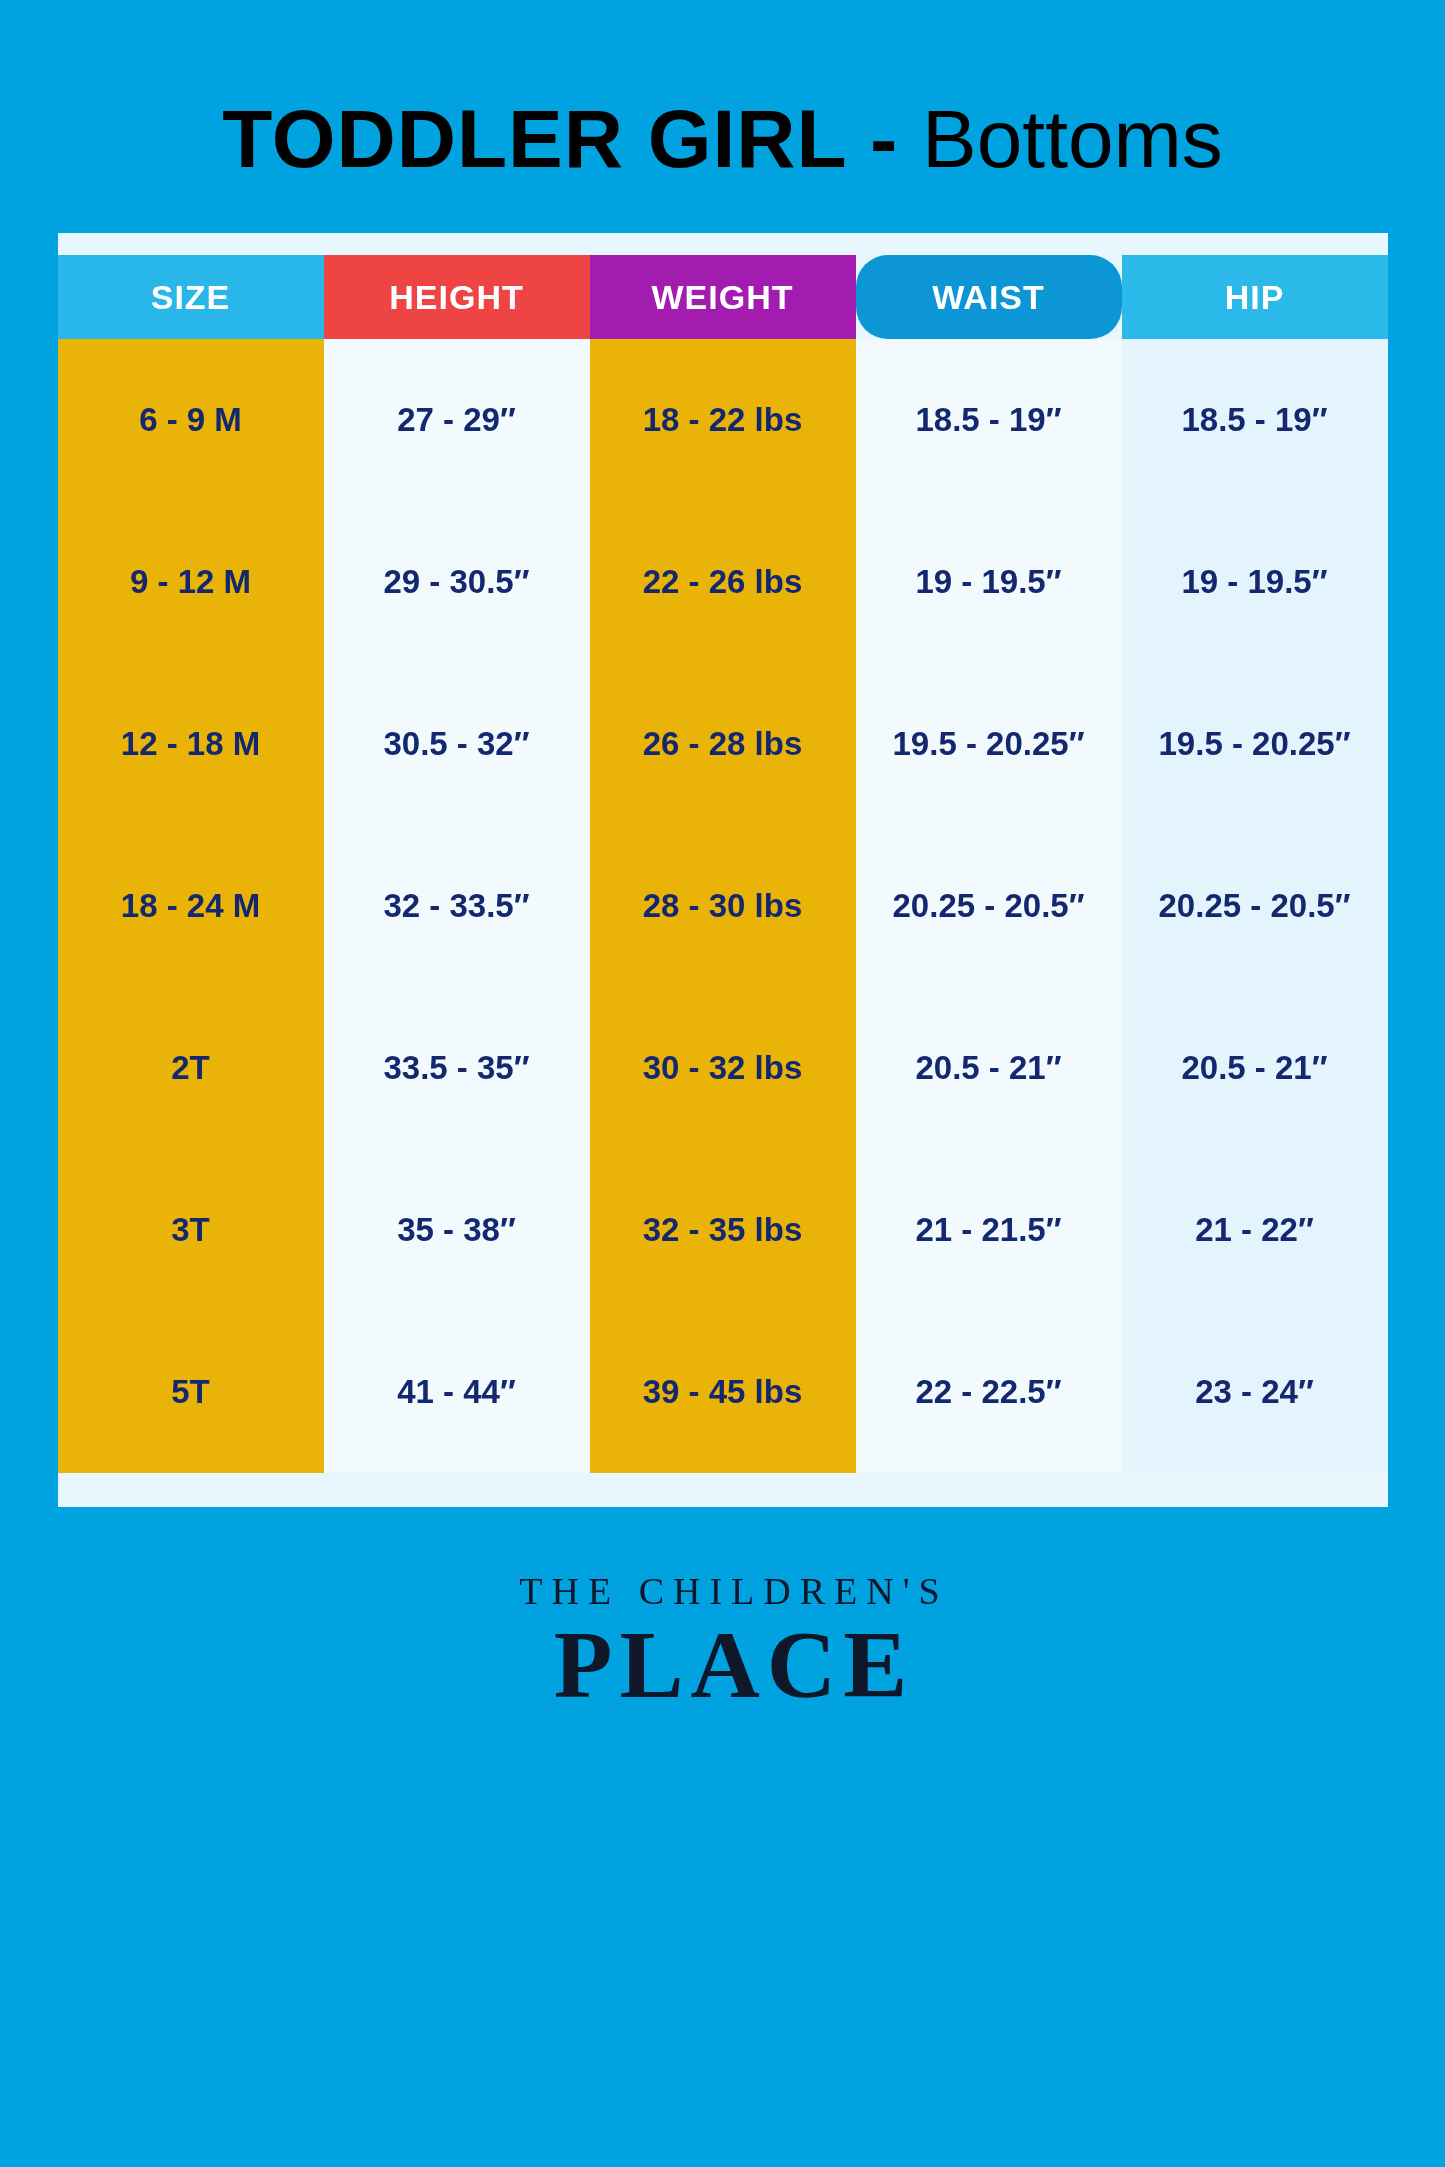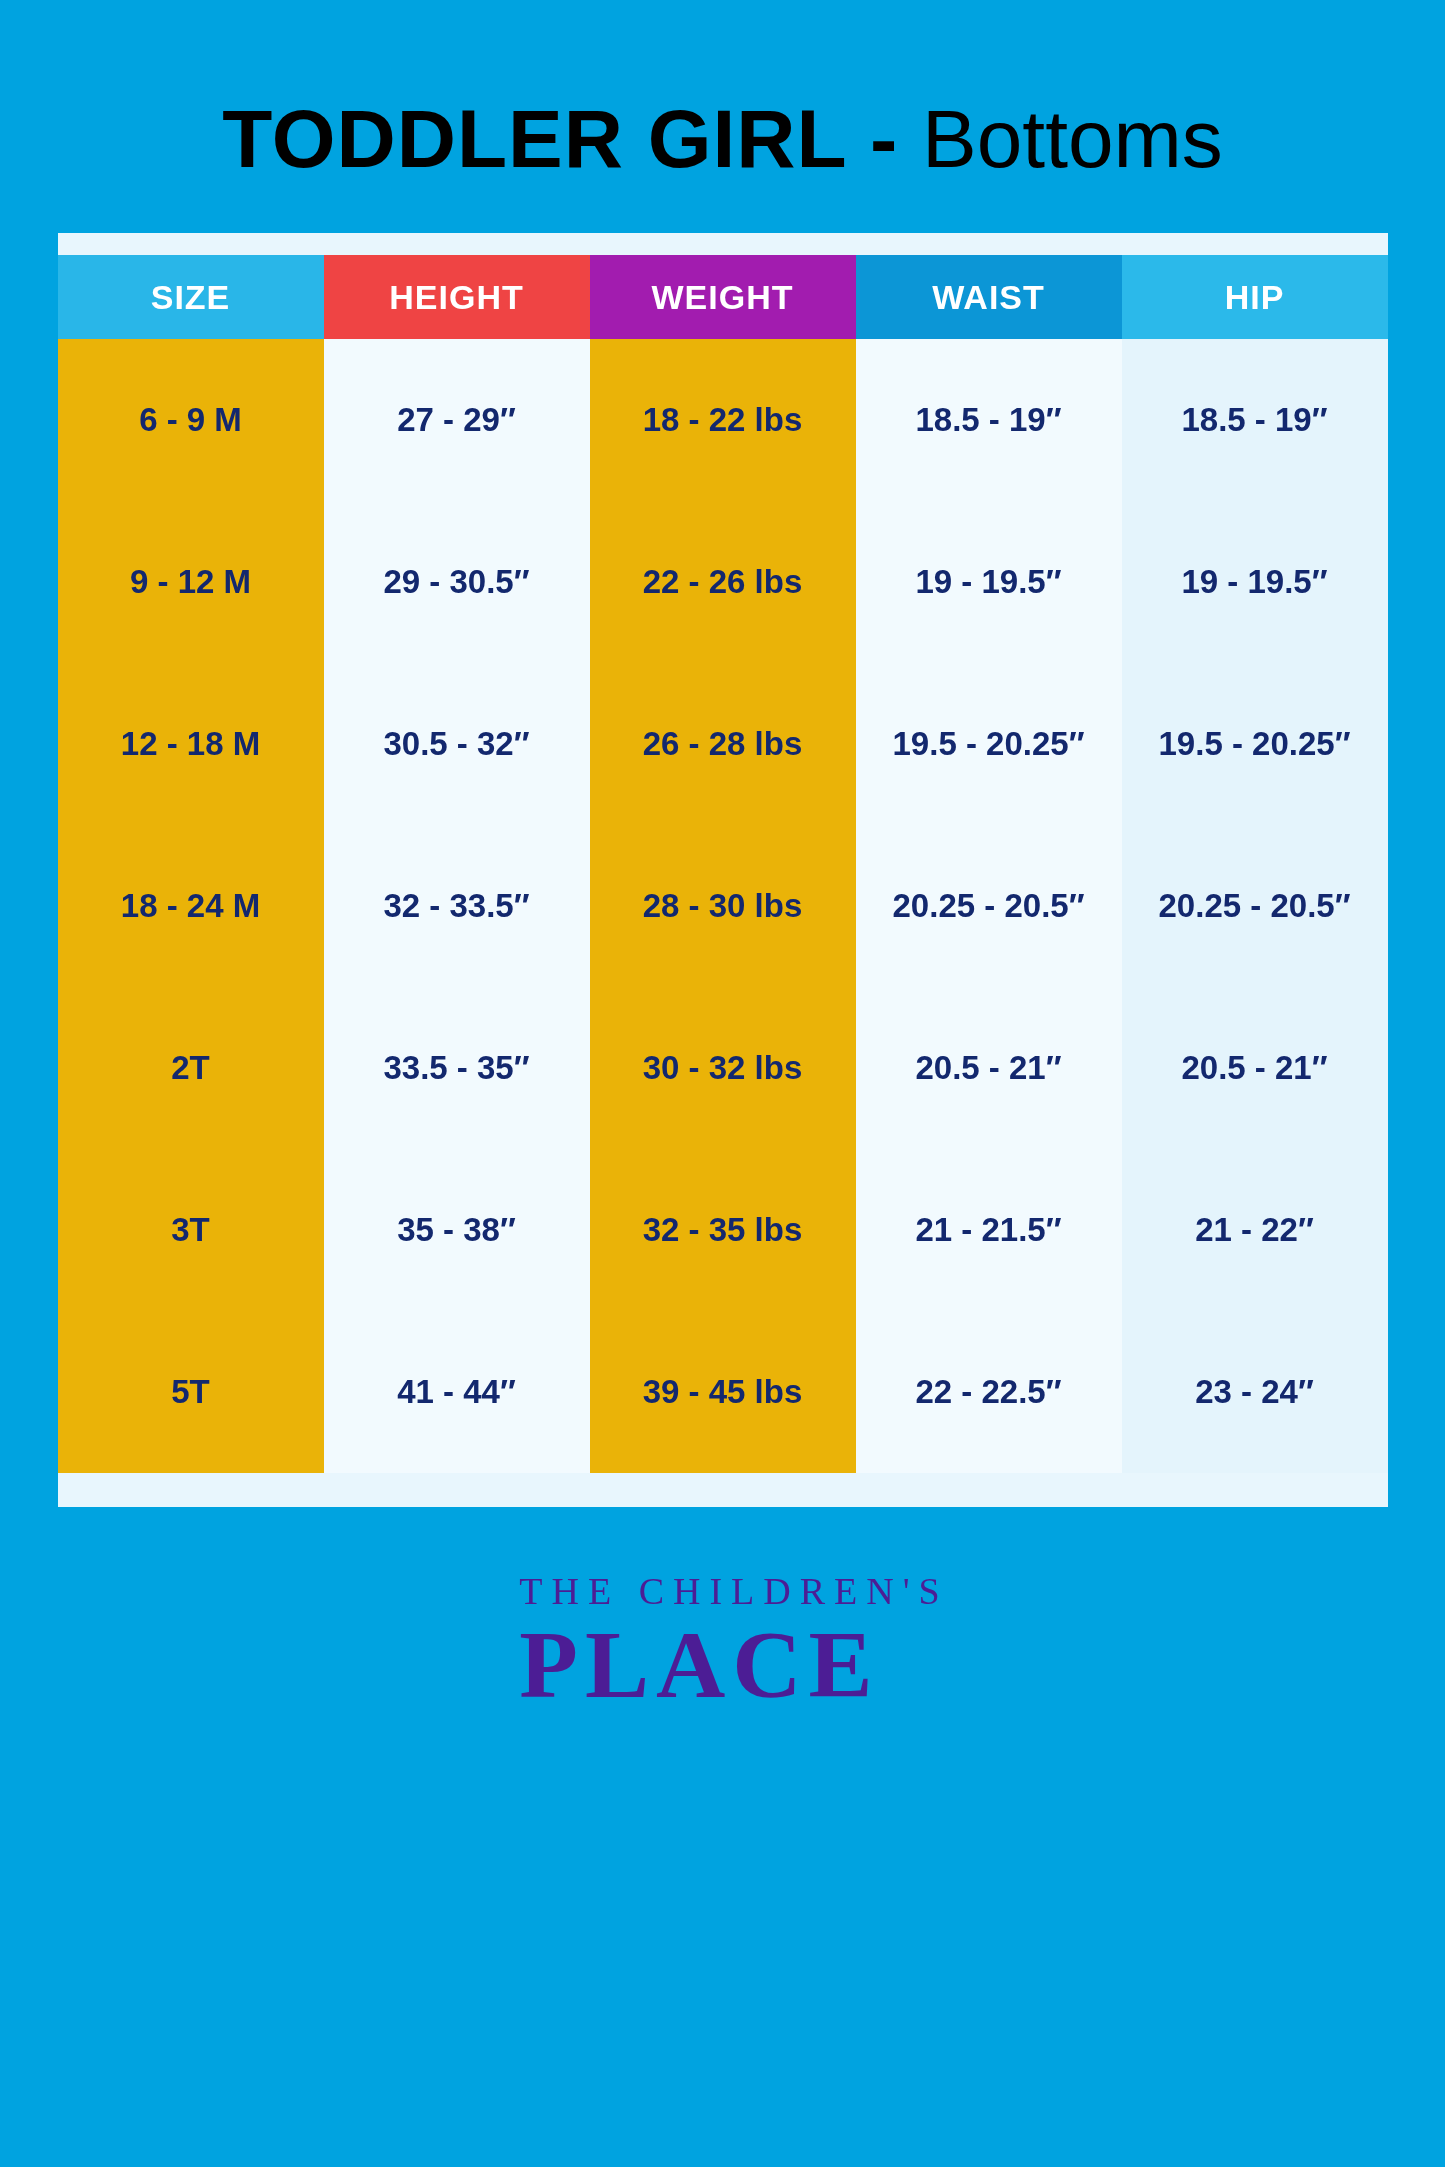--- a/index.html
+++ b/index.html
@@ -65,21 +65,21 @@
     letter-spacing: 1px;
     height: 82px;
     vertical-align: middle;
     text-align: center;
   }
 
   
   th.h0 { background: #29B6E8; }
   th.h1 { background: #ef4444; margin-top: 24px; }
   th.h2 { background: #a21caf; }
-  th.h3 { background: #0C96D6; }
+  th.h3 { background: #0C96D6; border-radius: 32px; }
   th.h4 { background: #2BB9EA; }
 
   table.size-table td {
     color: #13286E;
     font-size: 33px;
     font-weight: bold;
     text-align: center;
     height: 160px;
     vertical-align: middle;
   }
@@ -90,21 +90,22 @@
   td.c3 { background: #F2FAFE; }
   td.c4 { background: #E4F4FC; }
 
   .table-foot {
     height: 34px;
     background: #E8F6FD;
   }
 
   .logo {
     margin-top: 62px;
-    color: #4c1d95;
+    text-align: center;
+    color: #0f172a;
     font-family: "Liberation Serif", serif;
     margin-left: 23px;
   }
   .logo-top {
     font-size: 38px;
     letter-spacing: 9px;
     font-weight: normal;
     line-height: 44px;
   }
   .logo-bottom {

